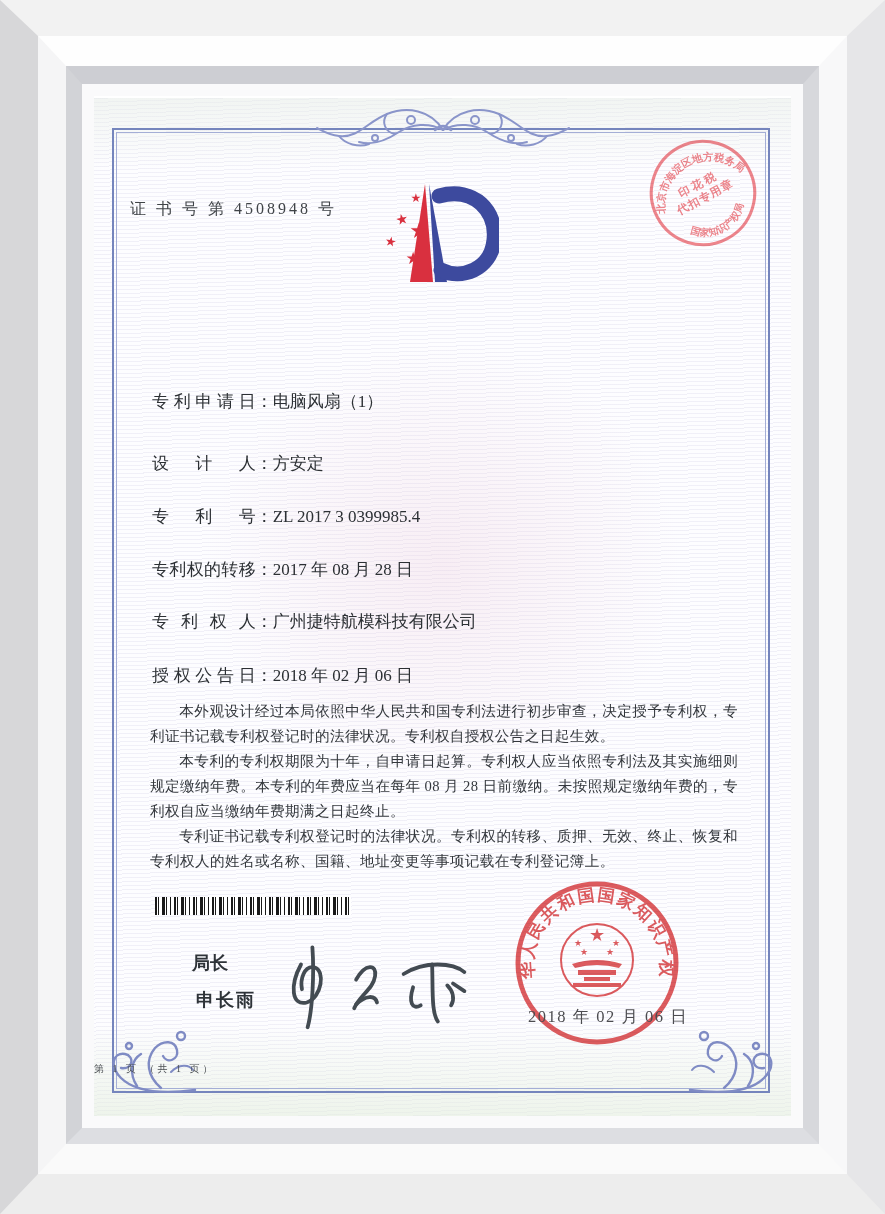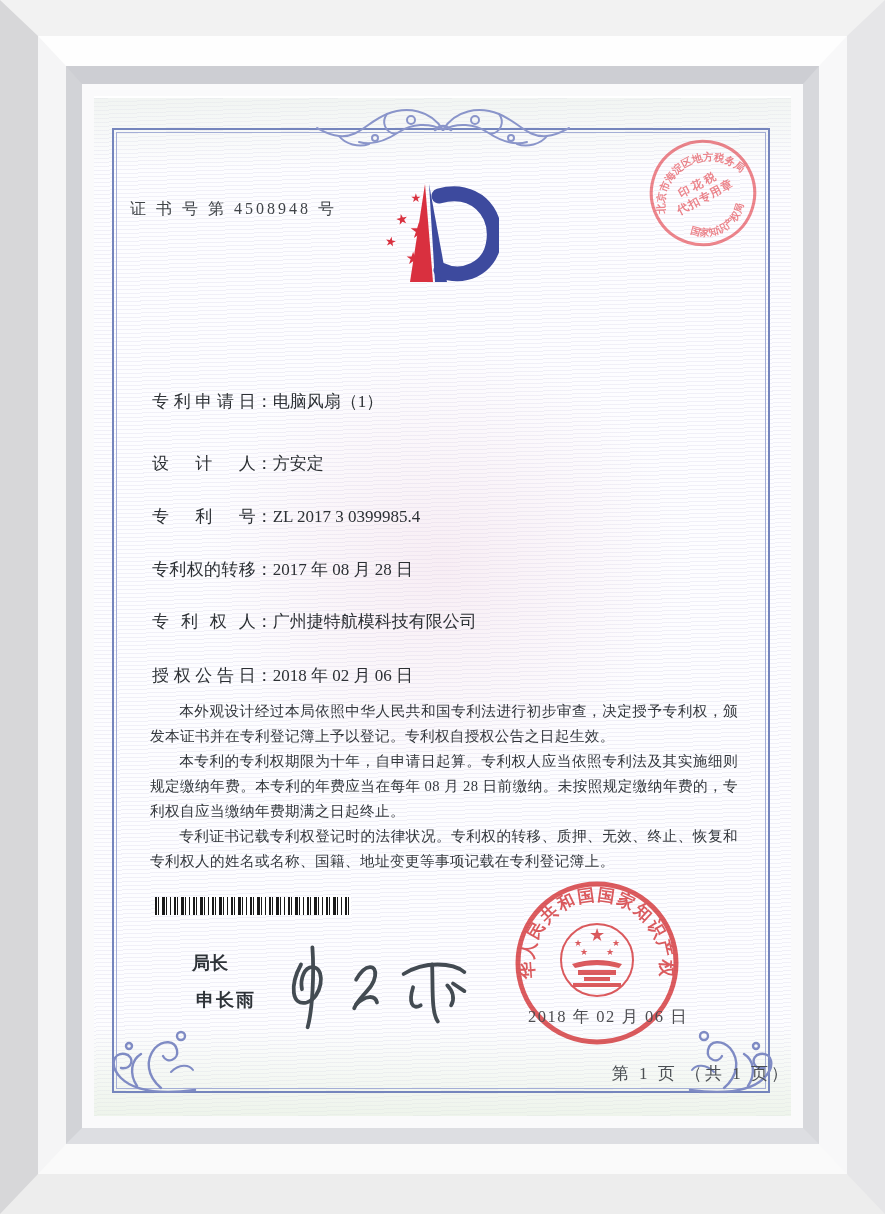--- a/index.html
+++ b/index.html
@@ -113,22 +113,22 @@
   .signature{position:absolute;left:178px;top:838px;width:210px;height:95px;}
 
   .seal{position:absolute;left:418px;top:780px;width:170px;height:170px;
         mix-blend-mode:multiply;opacity:.93;}
   .seal-date{
     position:absolute;left:434px;top:908px;
     font-size:16.5px;letter-spacing:1.5px;color:#4c4c50;z-index:5;
   }
 
   .footer{
-    position:absolute;left:0;top:964px;width:100%;text-align:right;
-    font-size:17px;letter-spacing:3px;color:#4a4e52;
+    position:absolute;left:0;top:964px;width:100%;text-align:left;
+    font-size:10px;letter-spacing:3px;color:#4a4e52;
   }
 
   svg text{font-family:"Liberation Serif","DejaVu Serif",serif;}
 </style>
 </head>
 <body>
 
 <div class="scene">
   <div class="frame-bevel"></div>
   <div class="frame-face"></div>
@@ -231,21 +231,21 @@
       </div>
       <div class="field-row f4">
         <span class="lbl">专利权人</span>：<span class="val">广州捷特航模科技有限公司</span>
       </div>
       <div class="field-row f5">
         <span class="lbl">授权公告日</span>：<span class="val">2018 年 02 月 06 日</span>
       </div>
     </div>
 
     <div class="body-text">
-      <p>本外观设计经过本局依照中华人民共和国专利法进行初步审查，决定授予专利权，颁发本证书并在专利登记簿上予以登记。专利权自授权公告之日起生效。</p>
+      <p>本外观设计经过本局依照中华人民共和国专利法进行初步审查，决定授予专利权，专利证书记载专利权登记时的法律状况。专利权自授权公告之日起生效。</p>
       <p>本专利的专利权期限为十年，自申请日起算。专利权人应当依照专利法及其实施细则规定缴纳年费。本专利的年费应当在每年 08 月 28 日前缴纳。未按照规定缴纳年费的，专利权自应当缴纳年费期满之日起终止。</p>
       <p>专利证书记载专利权登记时的法律状况。专利权的转移、质押、无效、终止、恢复和专利权人的姓名或名称、国籍、地址变更等事项记载在专利登记簿上。</p>
     </div>
 
     <div class="barcode"></div>
 
     <div class="signer">
       <span class="role">局长</span>
       <span class="name">申长雨</span>
     </div>

